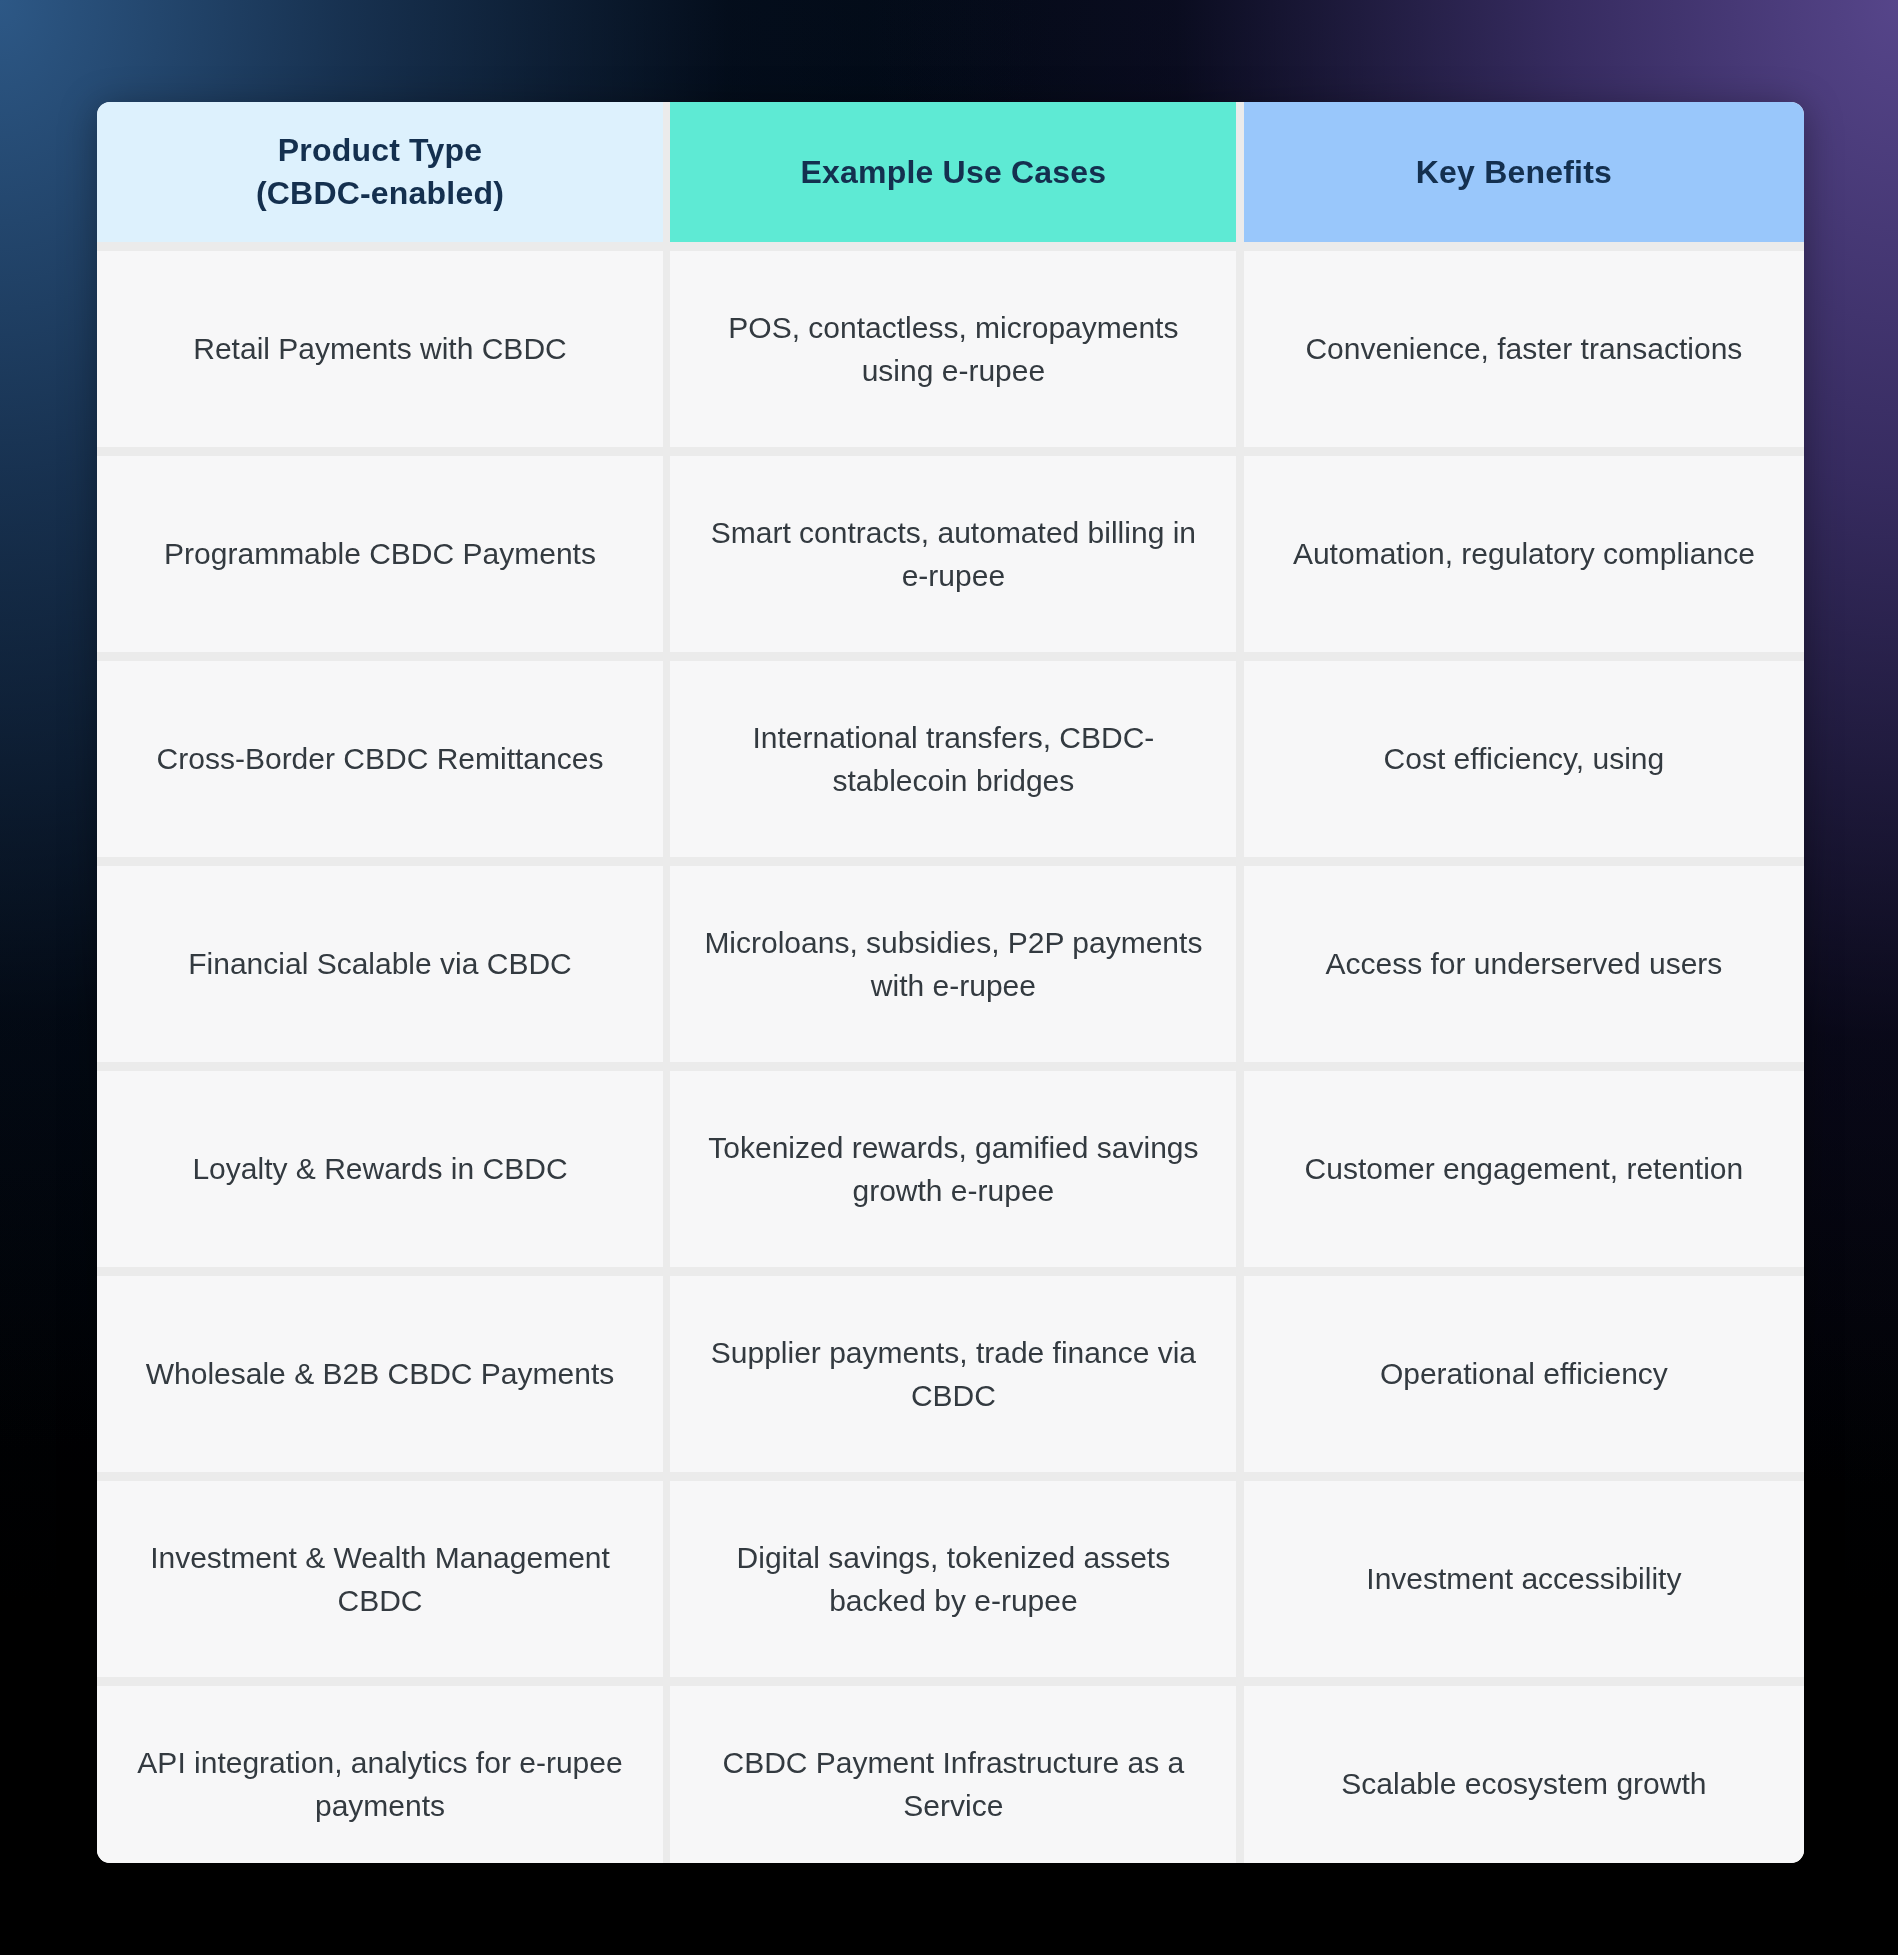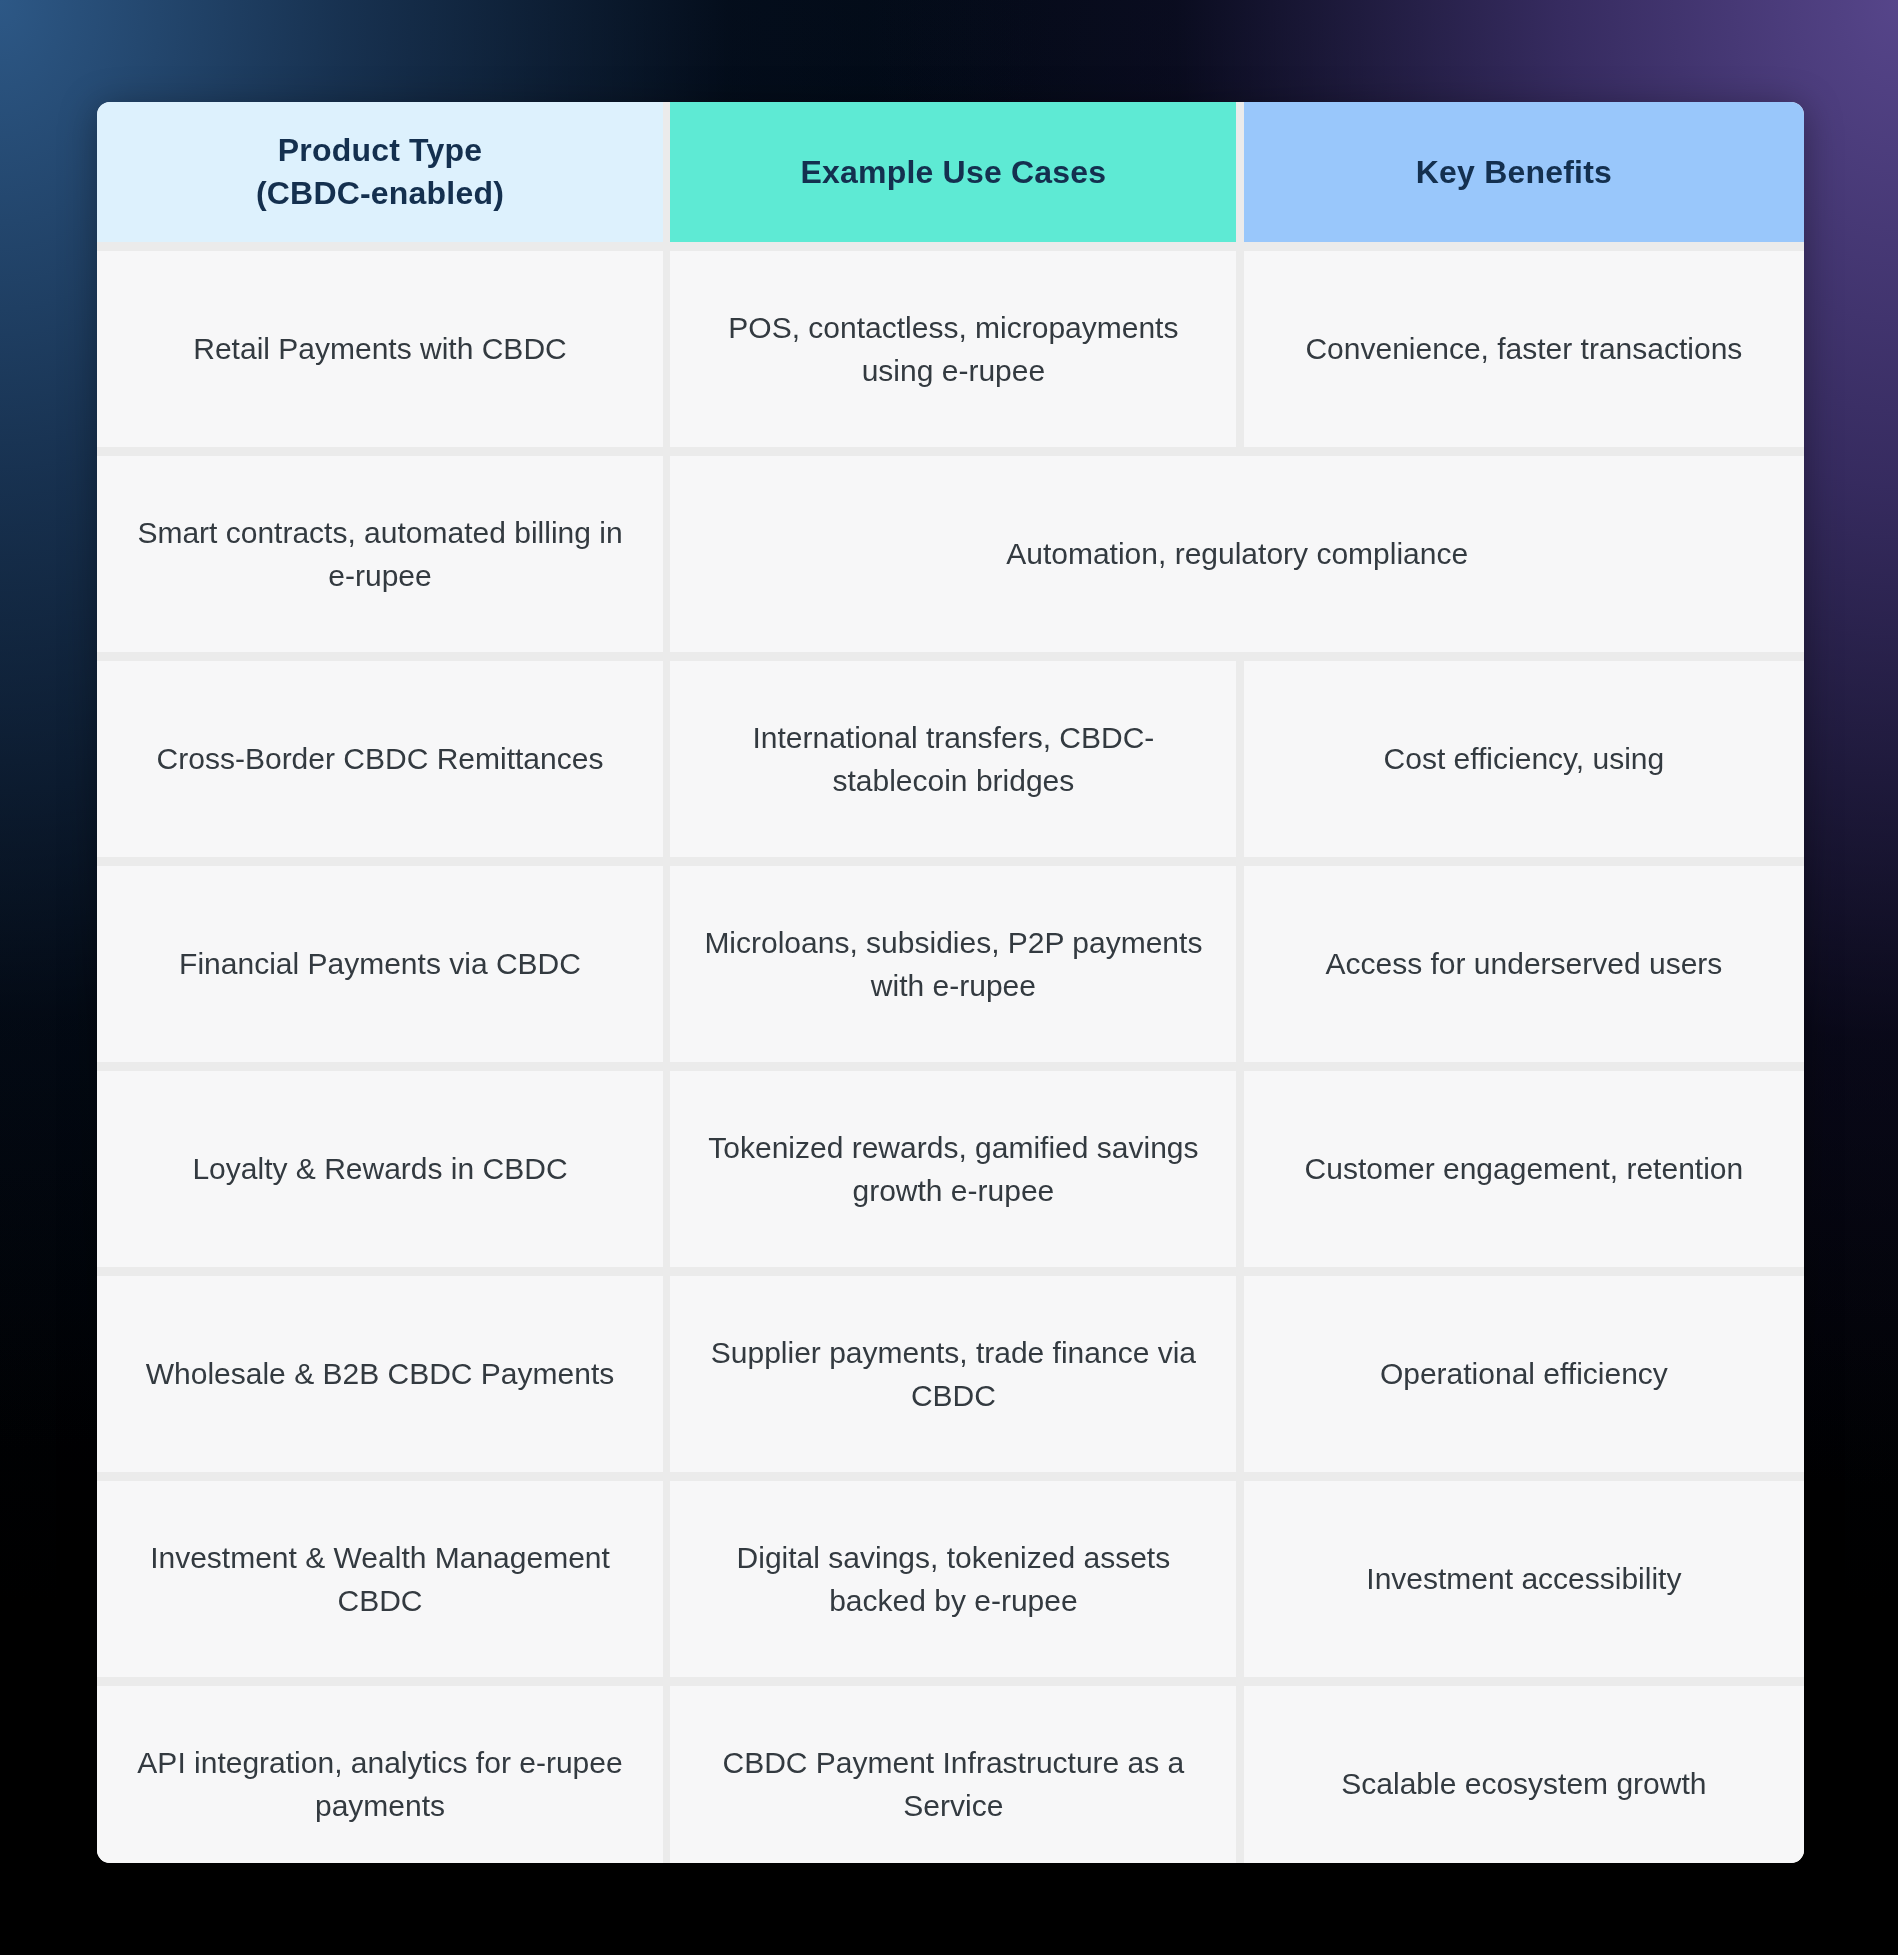--- a/index.html
+++ b/index.html
@@ -123,20 +123,23 @@
         </div>
       <div class="cell col-1">
           <span>POS, contactless, micropayments using e-rupee</span>
         </div>
       <div class="cell col-2">
           <span>Convenience, faster transactions</span>
         </div>
     </div>
 
     <div class="row body-row">
+      <div class="cell col-0">
+          <span>Programmable CBDC Payments</span>
+        </div>
       <div class="cell col-1">
           <span>Smart contracts, automated billing in e-rupee</span>
         </div>
       <div class="cell col-2">
           <span>Automation, regulatory compliance</span>
         </div>
     </div>
 
     <div class="row body-row">
       <div class="cell col-0">
@@ -145,21 +148,21 @@
       <div class="cell col-1">
           <span>International transfers, CBDC-stablecoin bridges</span>
         </div>
       <div class="cell col-2">
           <span>Cost efficiency, using</span>
         </div>
     </div>
 
     <div class="row body-row">
       <div class="cell col-0">
-          <span>Financial Payments via CBDC</span>
+          <span>Financial Scalable via CBDC</span>
         </div>
       <div class="cell col-1">
           <span>Microloans, subsidies, P2P payments with e-rupee</span>
         </div>
       <div class="cell col-2">
           <span>Access for underserved users</span>
         </div>
     </div>
 
     <div class="row body-row">

